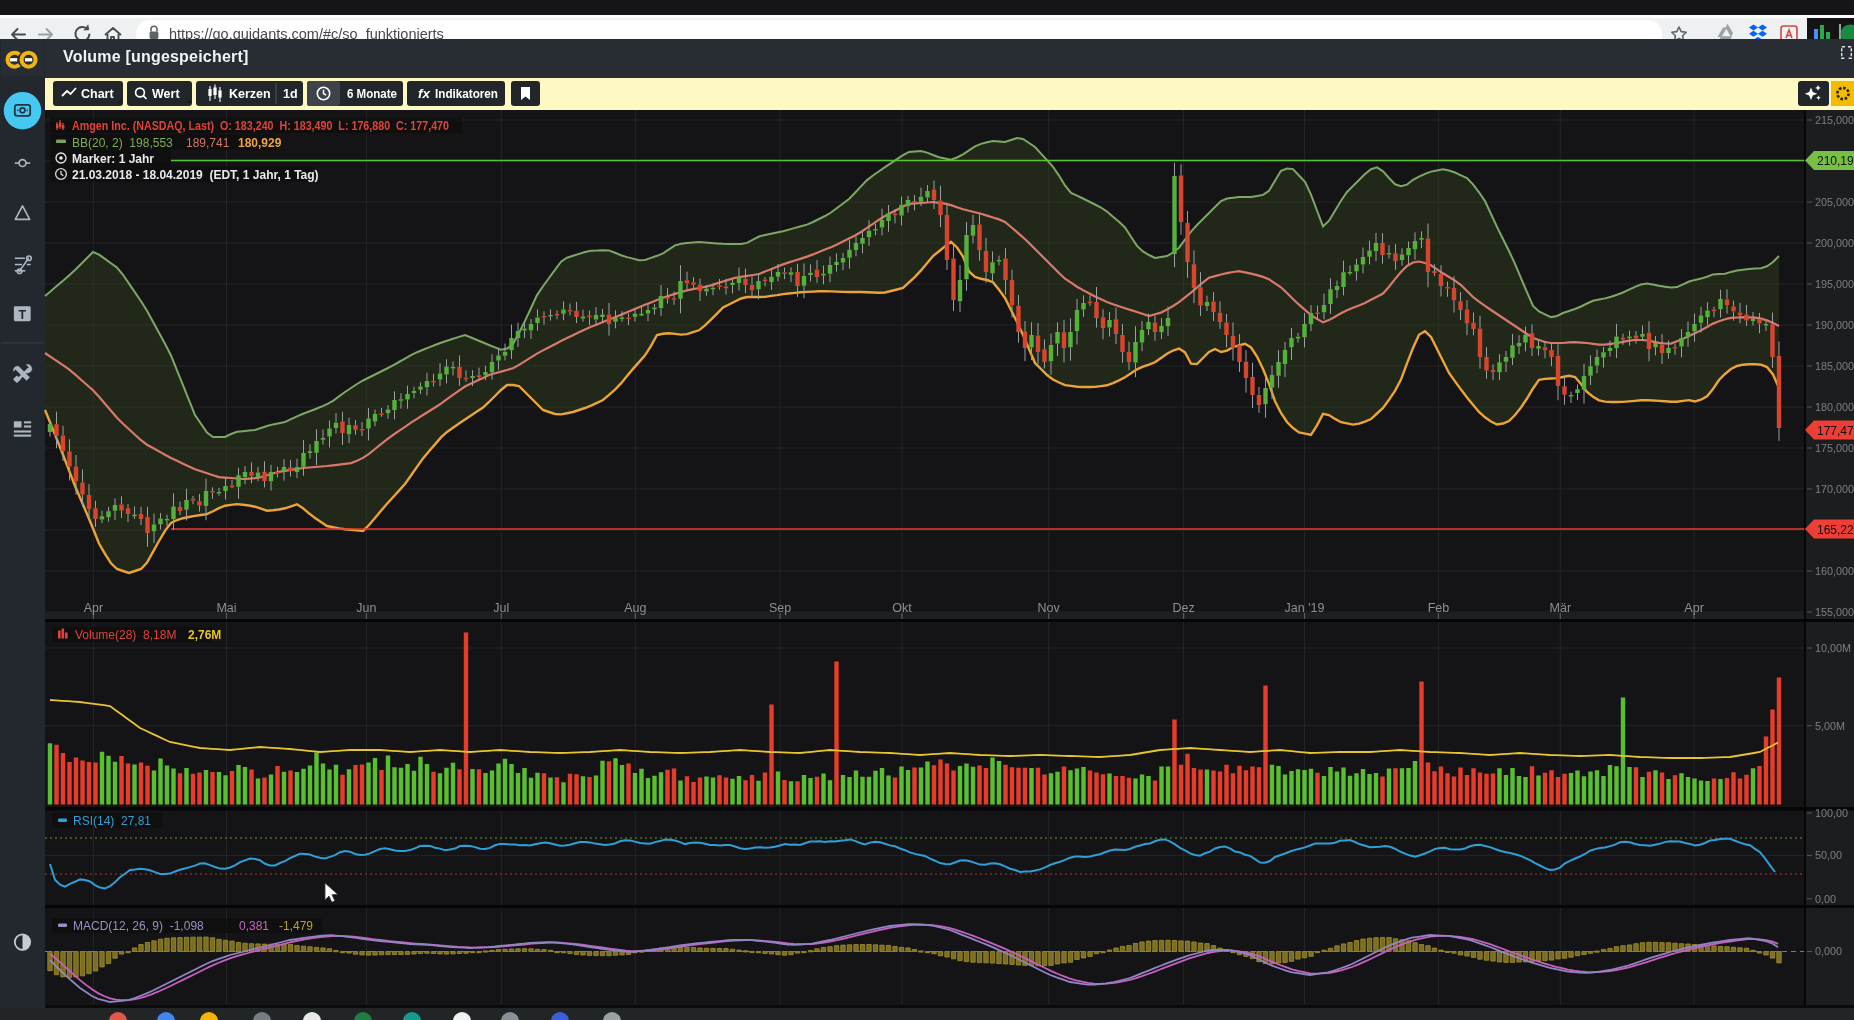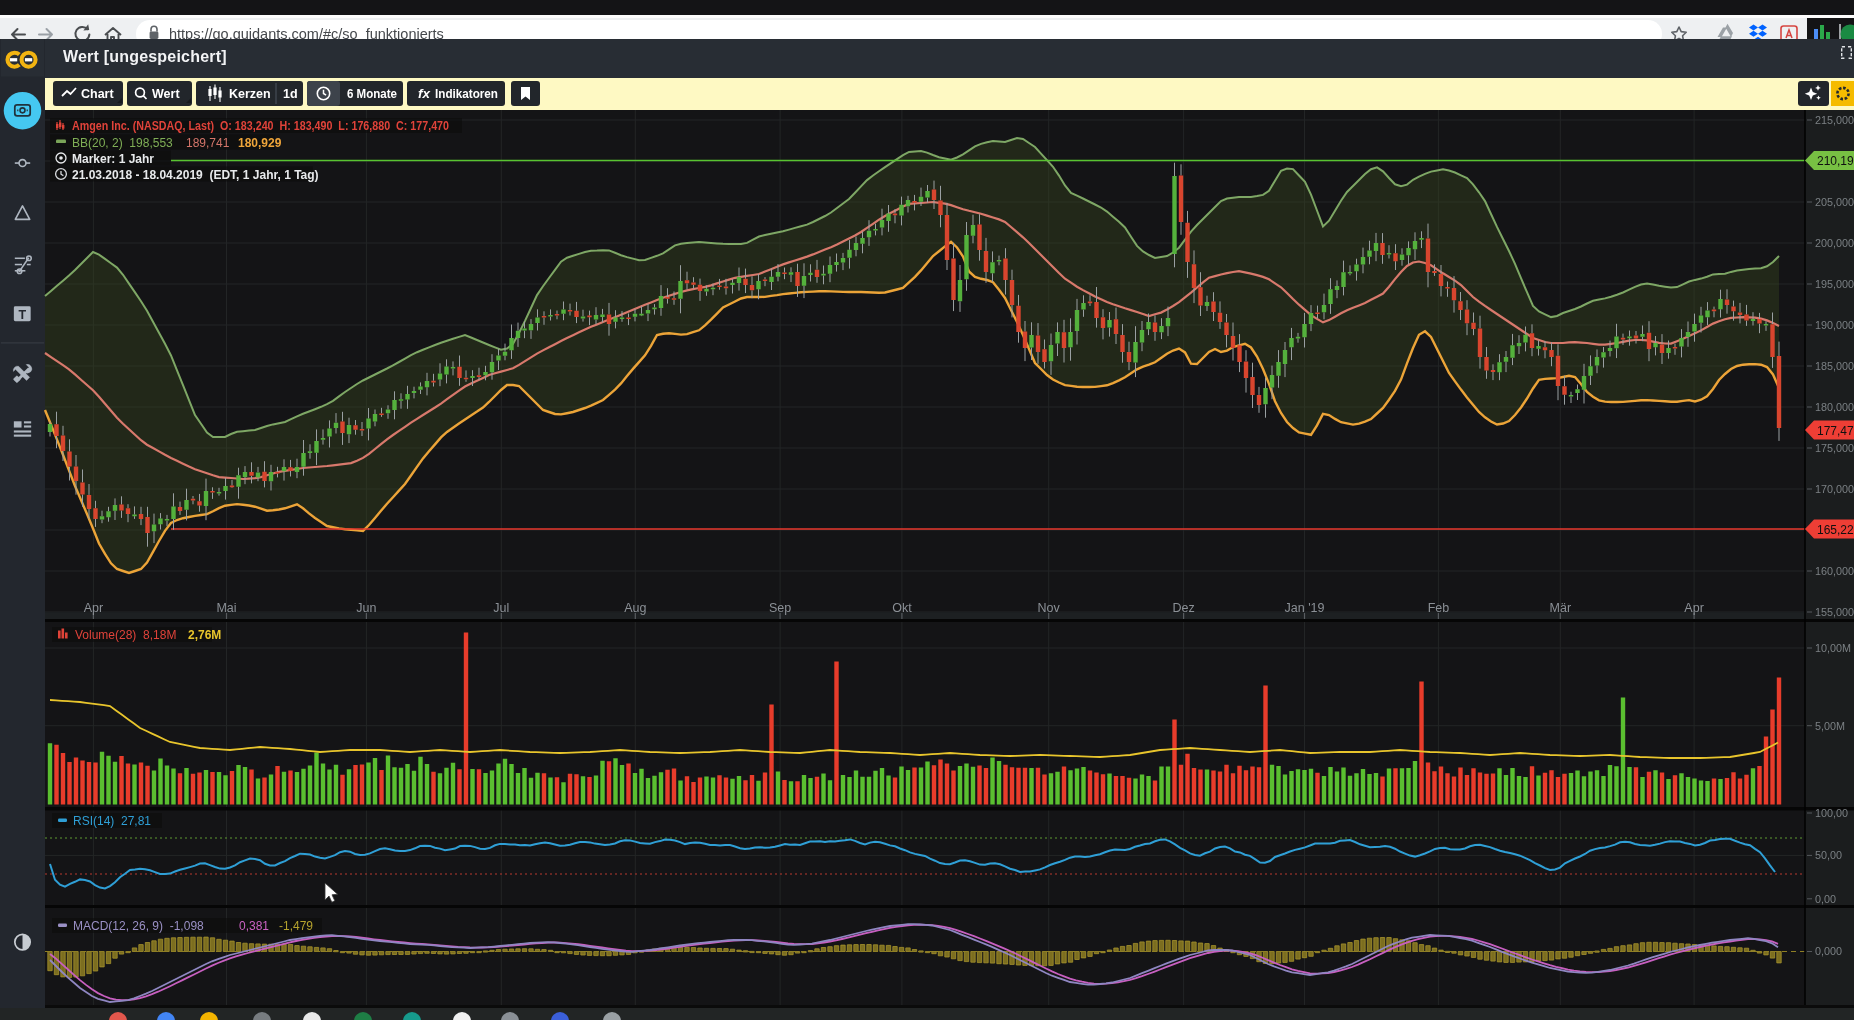--- a/index.html
+++ b/index.html
@@ -80,21 +80,21 @@
    <rect x="24" y="440.8" width="7.5" height="2.2"></rect>
    <rect x="13.5" y="446" width="18" height="2.2"></rect>
    <rect x="13.5" y="450.3" width="18" height="2.2"></rect>
   </g>
   <circle cx="22.5" cy="978" r="8" fill="none" stroke="#c7ccd2" stroke-width="1.8"></circle>
   <path d="M22.5 970a8 8 0 0 1 0 16Z" fill="#c7ccd2"></path>
  </svg>
 </div>
 
 <div class="abs" style="left:45px;top:39px;width:1809px;height:39px;background:#282d34;">
- <div class="abs" style="left:18px;top:9px;font-size:16px;font-weight:bold;color:#f2f3f5;letter-spacing:0.2px;">Wert [ungespeichert]</div>
+ <div class="abs" style="left:18px;top:9px;font-size:16px;font-weight:bold;color:#f2f3f5;letter-spacing:0.2px;">Volume [ungespeichert]</div>
  <svg class="abs" style="right:2px;top:7px" width="11" height="13" viewBox="0 0 11 13">
   <path d="M4 0.7H0.7v11.6H4M7 0.7h3.3v11.6H7" stroke="#dfe2e5" stroke-width="1.4" fill="none" stroke-dasharray="3.2,1.6"></path>
  </svg>
 </div>
 
 <div class="abs" style="left:45px;top:78px;width:1809px;height:32px;background:#fef9c3;">
  <svg class="abs" style="left:0;top:0" width="1809" height="32" viewBox="0 0 1809 32">
   <g font-family="Liberation Sans,sans-serif" font-size="12.5" font-weight="bold" fill="#fff">
    <rect x="8" y="3" width="70" height="25" rx="3" fill="#22262b"></rect>
    <path d="M17 18l5-5 3.5 3 5.5-6" stroke="#fff" stroke-width="1.8" fill="none"></path>

